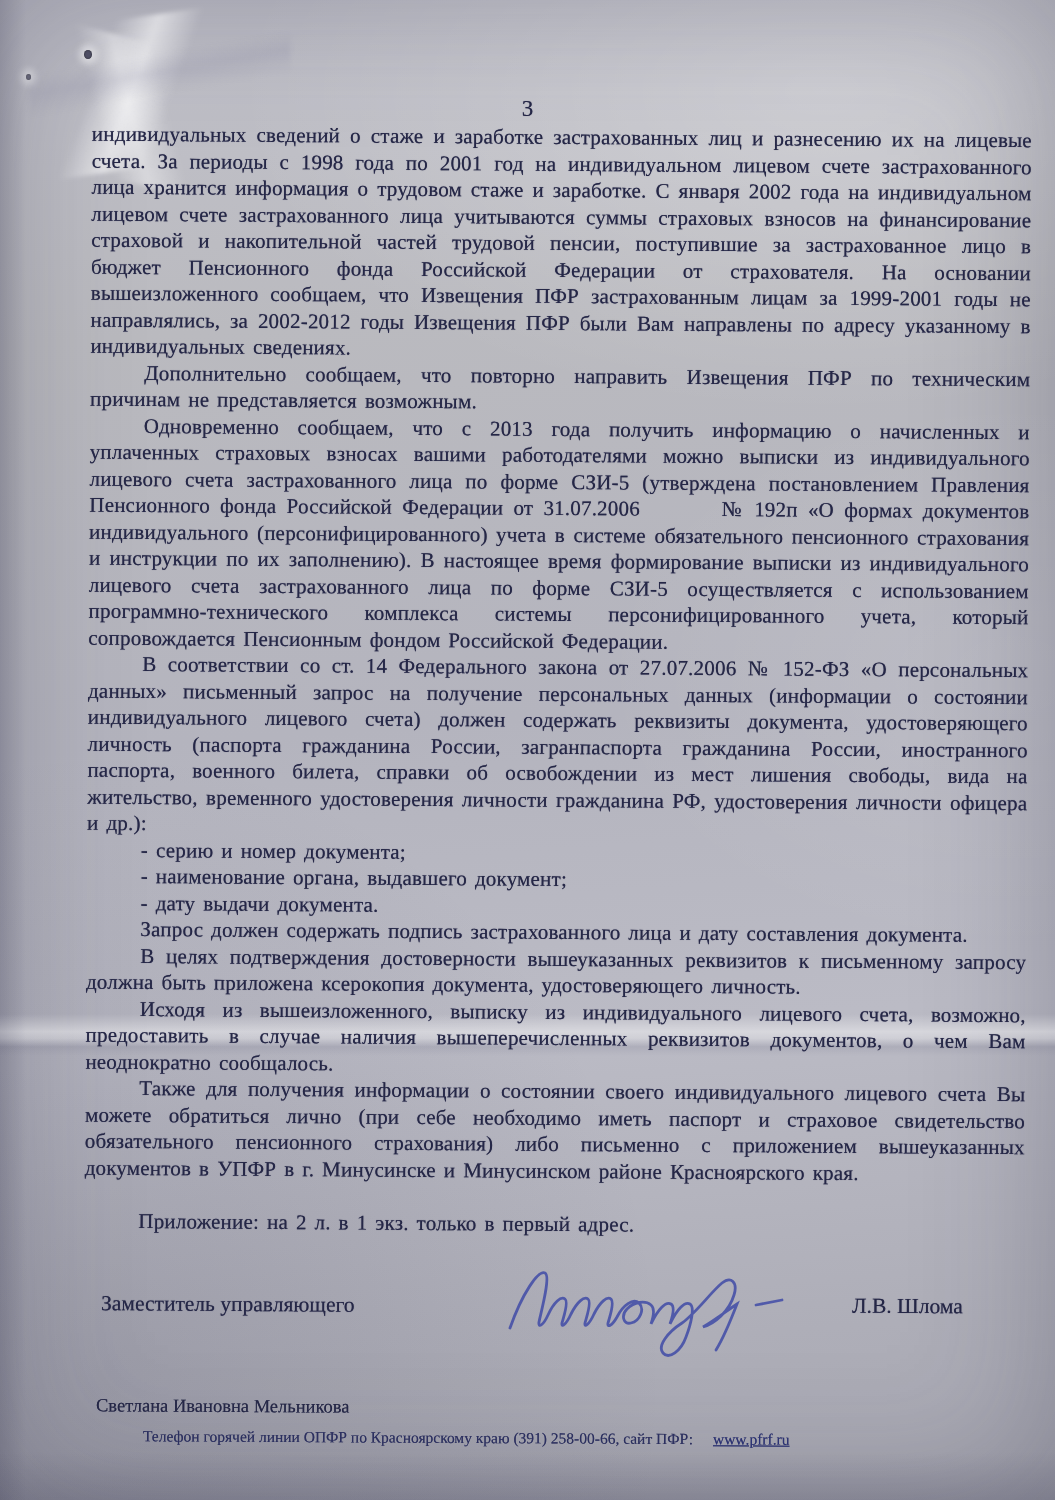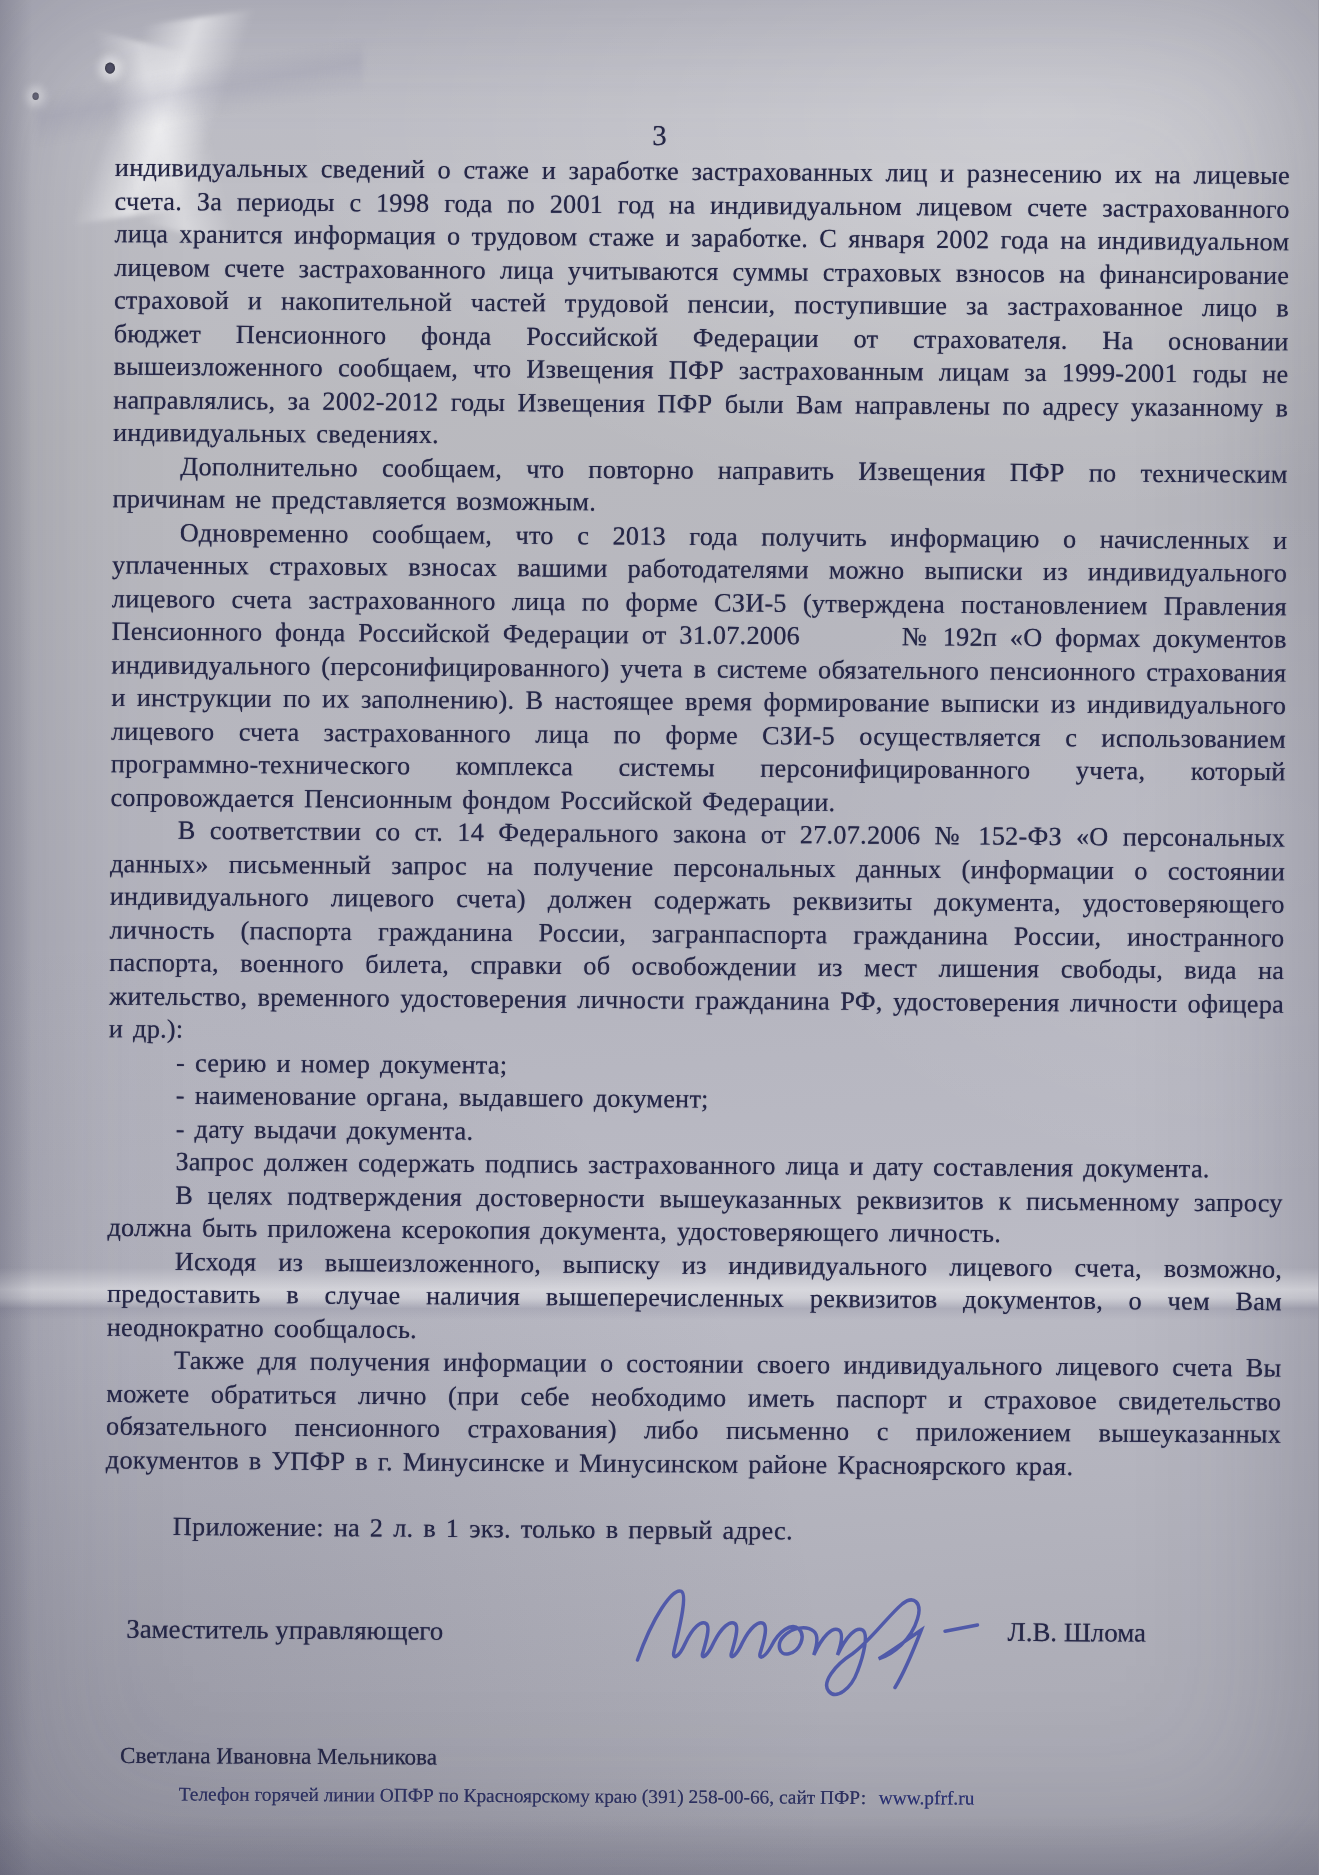--- a/index.html
+++ b/index.html
@@ -25,28 +25,28 @@
   .indent{text-indent:54px;}
   .list{text-align:left;}
   .attachment{margin-top:27px !important;text-align:left;}
   .page-number{
     position:absolute;left:0;top:96px;width:1055px;text-align:center;
     font-size:23px;text-shadow:0 0 0.7px rgba(32,34,66,0.7);
   }
   .sig-row{position:absolute;left:0;top:0;width:1055px;height:0;}
   .sig-title{position:absolute;left:101px;top:1292px;font-size:21.5px;
     text-shadow:0 0 0.7px rgba(32,34,66,0.75);transform:rotate(0.35deg);}
-  .signer-name{position:absolute;left:806px;top:1294px;font-size:21.5px;
+  .signer-name{position:absolute;left:852px;top:1294px;font-size:21.5px;
     text-shadow:0 0 0.7px rgba(32,34,66,0.75);transform:rotate(0.35deg);}
   .signature-svg{position:absolute;left:468px;top:1252px;}
   .executor{position:absolute;left:96px;top:1396px;font-size:18.5px;
     text-shadow:0 0 0.6px rgba(32,34,66,0.7);transform:rotate(0.3deg);}
   .hotline{position:absolute;left:143px;top:1429px;font-size:15.5px;color:#2c3060;
     text-shadow:0 0 0.5px rgba(40,44,90,0.7);transform:rotate(0.3deg);}
-  .hotline .site{margin-left:10px;color:#2b3275;}
+  .hotline .site{text-decoration:underline;margin-left:20px;color:#2b3275;}
   
   .fold-crease{position:absolute;left:0;top:1014px;width:1055px;height:42px;pointer-events:none;
     background:linear-gradient(180deg,transparent 0%,rgba(255,255,255,0.42) 42%,rgba(255,255,255,0.30) 58%,rgba(110,110,135,0.16) 78%,transparent 100%);}
   .crease-tl-1{position:absolute;left:-30px;top:18px;width:330px;height:150px;pointer-events:none;
     background:linear-gradient(118deg,transparent 38%,rgba(255,255,255,0.55) 49%,transparent 60%);
     filter:blur(2px);transform:rotate(-8deg);}
   .crease-tl-2{position:absolute;left:-20px;top:40px;width:300px;height:140px;pointer-events:none;
     background:linear-gradient(62deg,transparent 40%,rgba(255,255,255,0.40) 50%,transparent 61%);
     filter:blur(2px);transform:rotate(14deg);}
   .crease-tl-3{position:absolute;left:30px;top:-10px;width:260px;height:160px;pointer-events:none;

